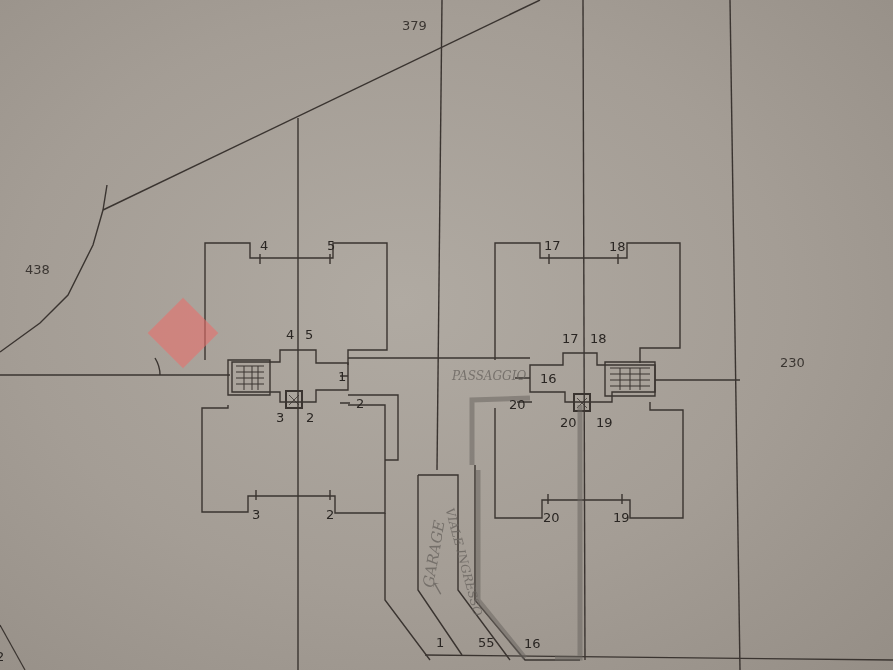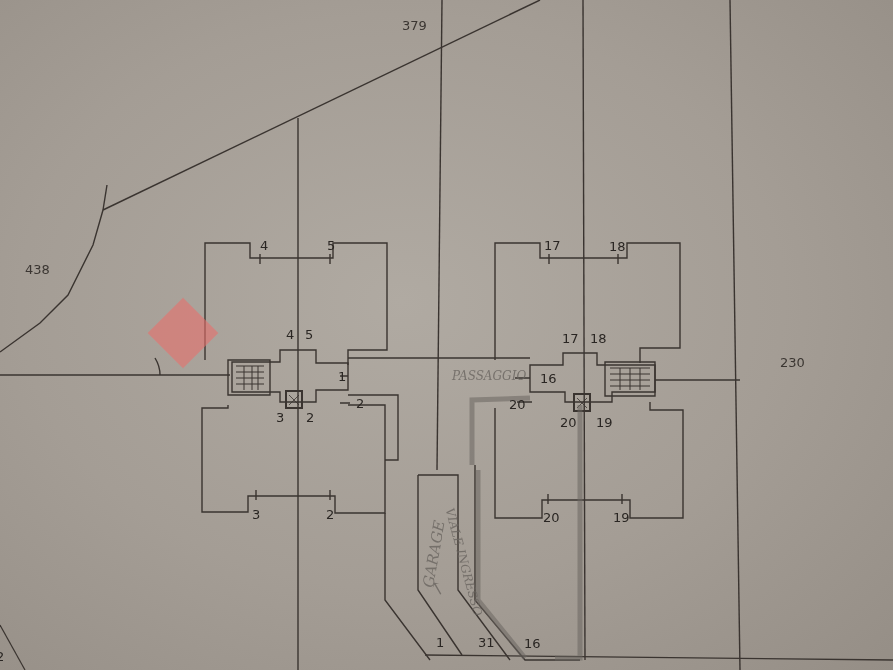--- a/index.html
+++ b/index.html
@@ -114,21 +114,21 @@
   <span class="lbl" style="left:562px;top:332px;">17</span>
   <span class="lbl" style="left:590px;top:332px;">18</span>
   <span class="lbl" style="left:540px;top:372px;">16</span>
   <span class="lbl" style="left:509px;top:398px;">20</span>
   <span class="lbl" style="left:560px;top:416px;">20</span>
   <span class="lbl" style="left:596px;top:416px;">19</span>
   <span class="lbl" style="left:543px;top:511px;">20</span>
   <span class="lbl" style="left:613px;top:511px;">19</span>
 
   <span class="lbl" style="left:436px;top:636px;">1</span>
-  <span class="lbl" style="left:478px;top:636px;">31</span>
+  <span class="lbl" style="left:478px;top:636px;">55</span>
   <span class="lbl" style="left:524px;top:637px;">16</span>
 
   <span class="lbl" style="left:-4px;top:650px;">2</span>
 
   <span class="hand" style="left:400px;top:545px;font-size:15px;transform:rotate(-80deg);">GARAGE</span>
   <span class="hand" style="left:408px;top:555px;font-size:12px;transform:rotate(75deg);">VIALE INGRESSO</span>
   <span class="hand" style="left:452px;top:369px;font-size:12px;">PASSAGGIO</span>
   <span class="hand" style="left:430px;top:578px;font-size:18px;transform:rotate(-30deg);">↑</span>
 </div>
 

